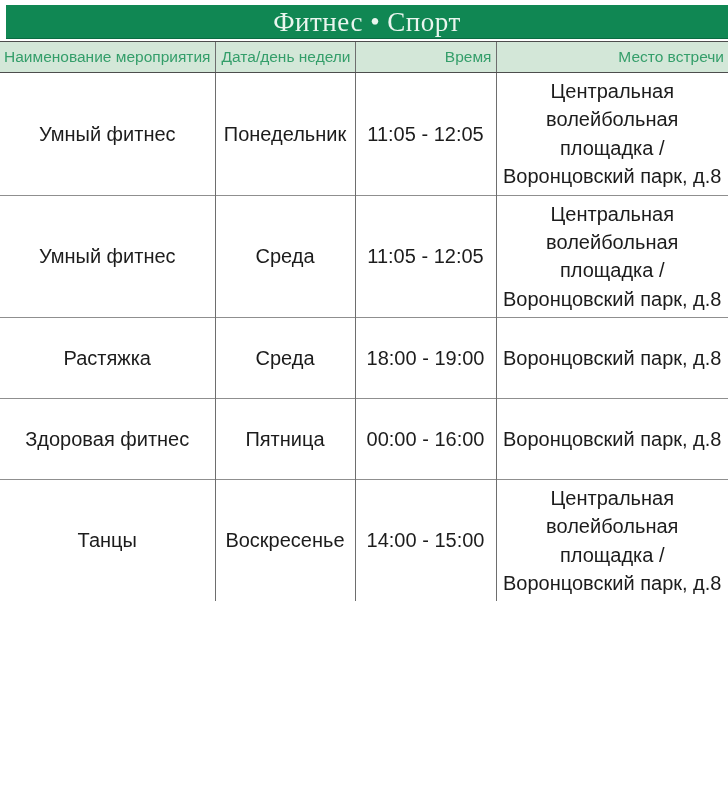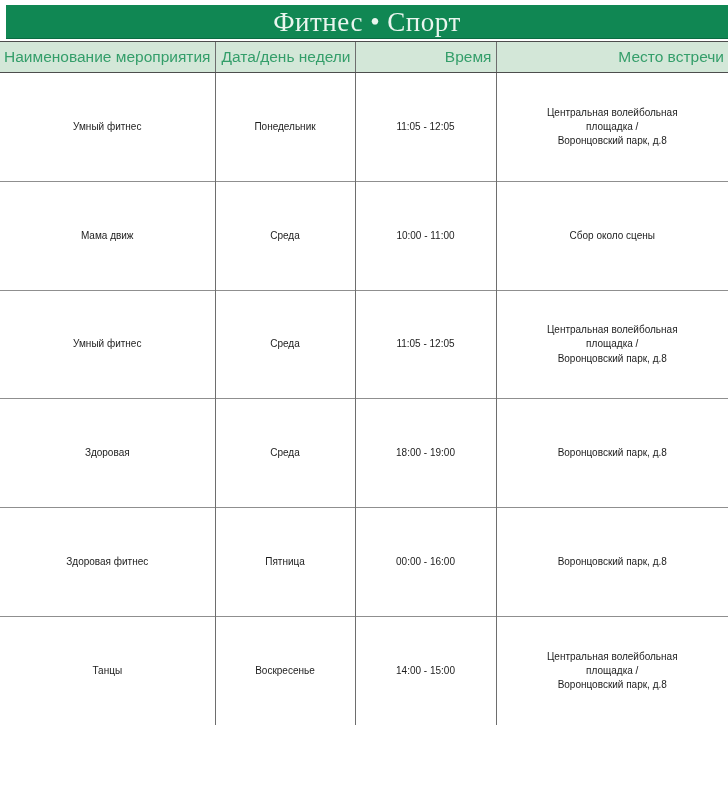--- a/index.html
+++ b/index.html
@@ -37,25 +37,25 @@
     text-align: right;
     vertical-align: middle;
     border-top: 1px solid var(--header-border, #4d4d4d);
     border-bottom: 1px solid var(--header-border, #4d4d4d);
     padding: 0 4px;
   }
   .schedule td {
     height: 71.8px;
     text-align: center;
     vertical-align: middle;
-    font-size: 10px;
+    font-size: 20px;
     color: var(--body-text, #1c1c1c);
     line-height: 1.42;
     white-space: pre-line;
-    padding: 18px 6px;
+    padding: 4px 6px;
     background: #ffffff;
   }
   .schedule tbody tr + tr td { border-top: 1px solid var(--row-line, #8f8f8f); }
   .schedule th + th, .schedule td + td { border-left: 1px solid var(--column-line, #6e6e6e); }
 </style>
 </head>
 <body>
 
 <div class="page">
   <div class="title-bar">Фитнес • Спорт</div>
@@ -77,35 +77,29 @@
     <tbody>
         <tr>
           <td>Умный фитнес</td>
           <td>Понедельник</td>
           <td>11:05 - 12:05</td>
           <td>Центральная волейбольная
 площадка /
 Воронцовский парк, д.8</td>
         </tr>
         <tr>
-          <td>Мама движ</td>
-          <td>Среда</td>
-          <td>10:00 - 11:00</td>
-          <td>Сбор около сцены</td>
-        </tr>
-        <tr>
           <td>Умный фитнес</td>
           <td>Среда</td>
           <td>11:05 - 12:05</td>
           <td>Центральная волейбольная
 площадка /
 Воронцовский парк, д.8</td>
         </tr>
         <tr>
-          <td>Здоровая</td>
+          <td>Растяжка</td>
           <td>Среда</td>
           <td>18:00 - 19:00</td>
           <td>Воронцовский парк, д.8</td>
         </tr>
         <tr>
           <td>Здоровая фитнес</td>
           <td>Пятница</td>
           <td>00:00 - 16:00</td>
           <td>Воронцовский парк, д.8</td>
         </tr>

